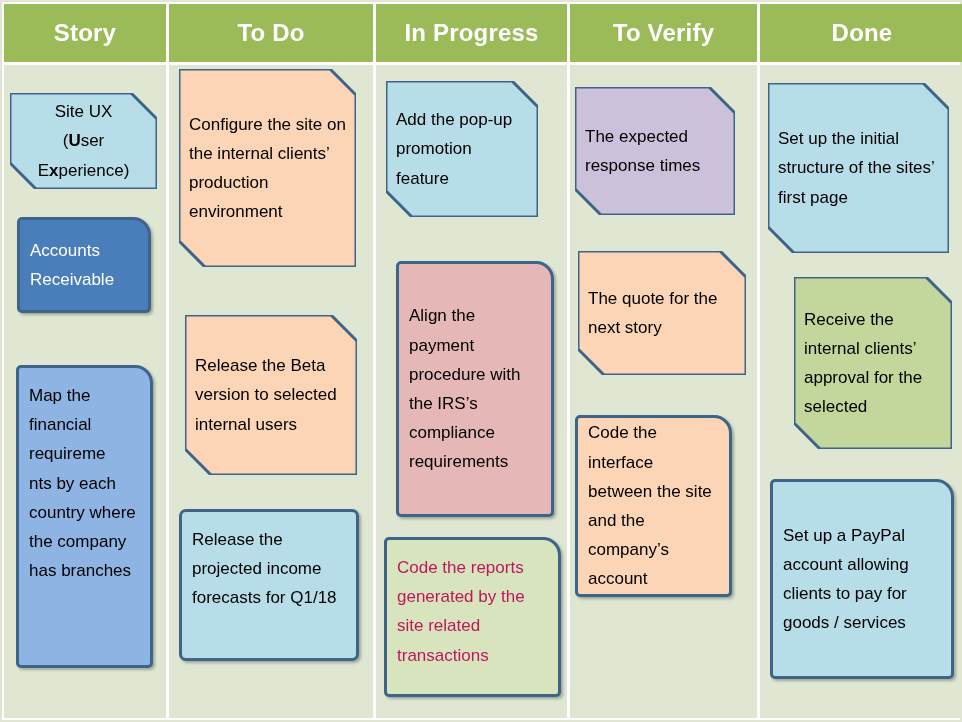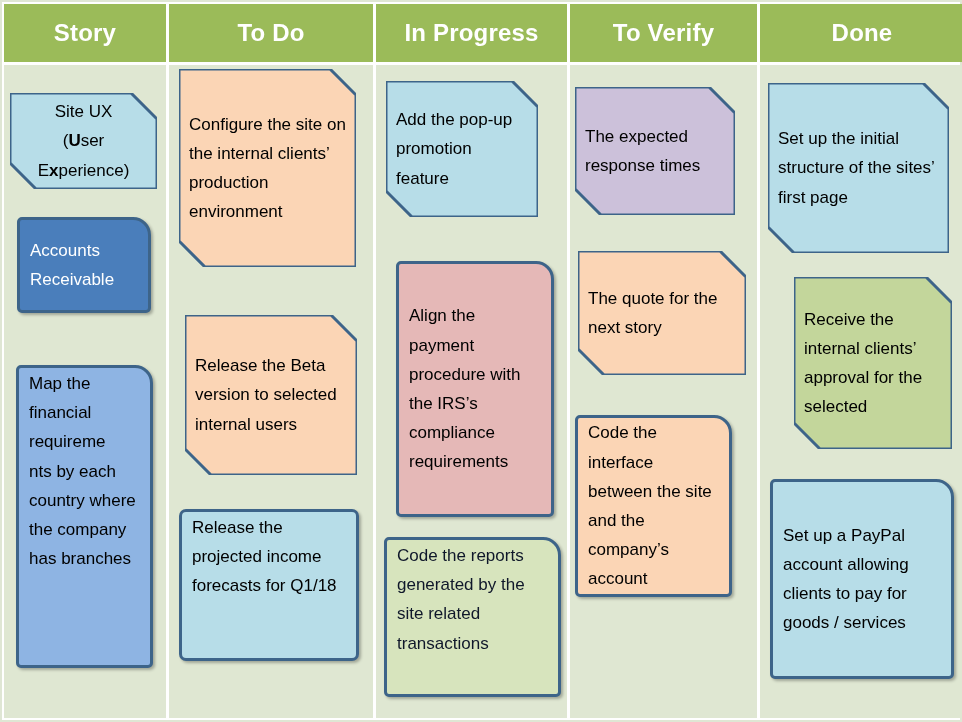--- a/index.html
+++ b/index.html
@@ -74,21 +74,21 @@
   .col-w-done     { flex: 0 0 204px; }
 
   
   .card {
     position: absolute;
     box-sizing: border-box;
     border: 3px solid #3d6489;
     color: #000000;
     font-size: 17px;
     line-height: 1.72;
-    padding: 1px 10px;
+    padding: 13px 10px;
     overflow: hidden;
   }
   .card.shadowed { box-shadow: 2px 2px 3px rgba(0,0,0,0.28); }
 
   
   .card.clip {
     border: none;
     padding: 0;
     background: transparent !important;
     box-shadow: none;
@@ -188,21 +188,21 @@
             <svg class="clip-svg" viewBox="0 0 152 136" preserveAspectRatio="none">
               <polygon points="0,0 126,0 152,26 152,136 26,136 0,110" fill="#b7dde8" stroke="#3d6489" stroke-width="3"></polygon>
             </svg>
             <div class="clip-text">
               <div class="inner-text">Add the pop-up promotion feature</div>
             </div>
           </div>
           <div class="card rect-rounded shadowed vcenter" style="left: 20px; top: 196px; width: 158px; height: 256px; color: rgb(0, 0, 0); background: rgb(229, 184, 183);">
             <div class="inner-text">Align the payment procedure with the IRS’s compliance requirements</div>
           </div>
-          <div class="card rect-rounded shadowed" style="left: 8px; top: 472px; width: 177px; height: 160px; color: #0f172a; background: rgb(215, 228, 189);">
+          <div class="card rect-rounded shadowed" style="left: 8px; top: 472px; width: 177px; height: 160px; color: #be185d; background: rgb(215, 228, 189);">
             <div class="inner-text">Code the reports generated by the site related transactions</div>
           </div>
         </div>
       <div class="column col-w-verify">
           <div class="card clip" style="left: 5px; top: 22px; width: 160px; height: 128px; color: rgb(0, 0, 0);">
             <svg class="clip-svg" viewBox="0 0 160 128" preserveAspectRatio="none">
               <polygon points="0,0 134,0 160,26 160,128 26,128 0,102" fill="#ccc1da" stroke="#3d6489" stroke-width="3"></polygon>
             </svg>
             <div class="clip-text">
               <div class="inner-text">The expected response times</div>

